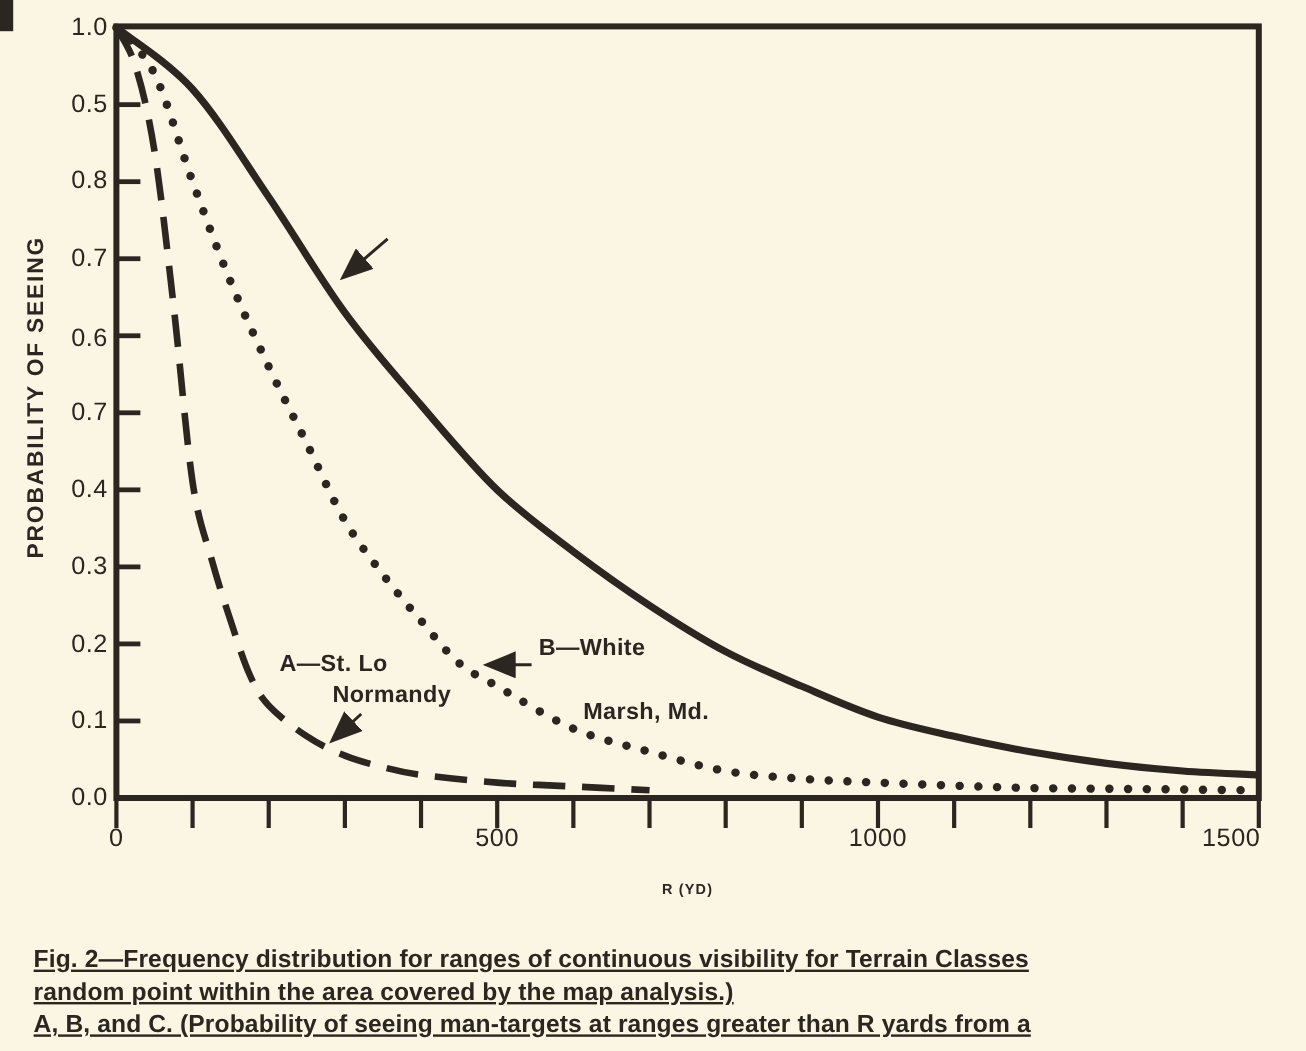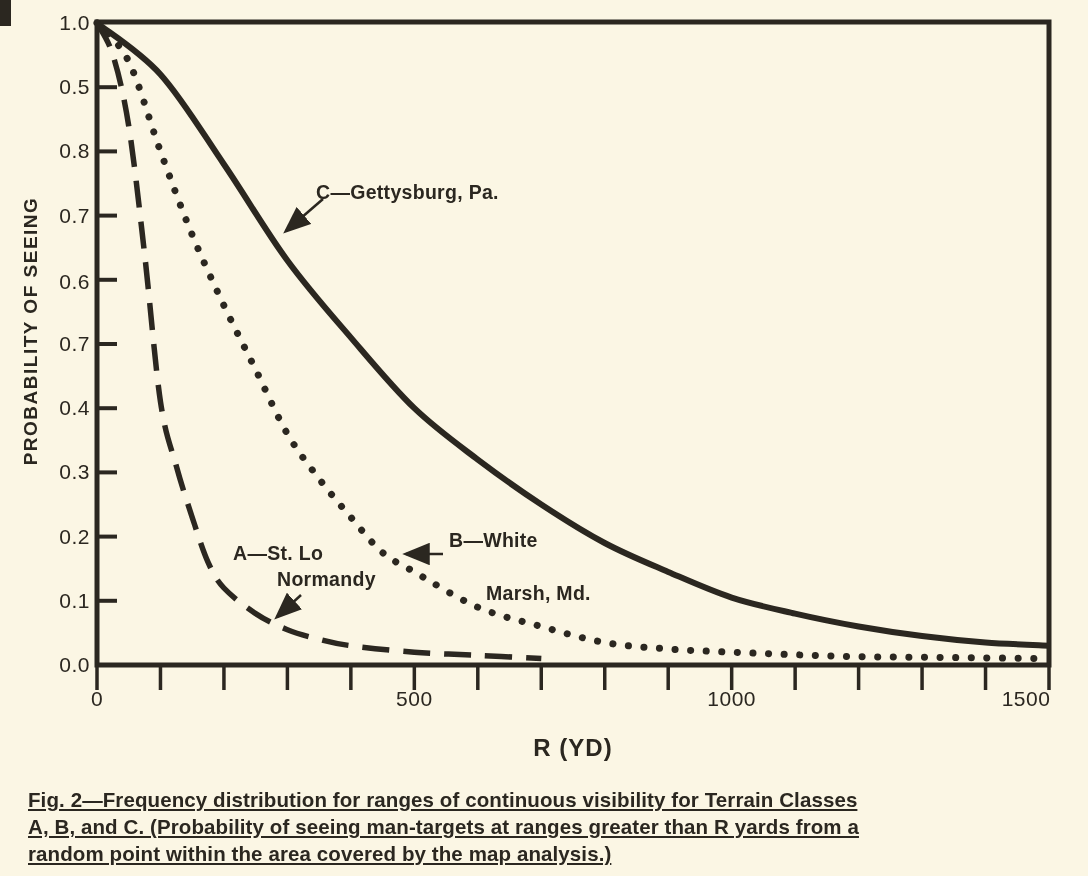--- a/index.html
+++ b/index.html
@@ -32,21 +32,21 @@
     text-align: center;
     font-size: 19px;
     font-weight: bold;
     letter-spacing: 1.5px;
     white-space: nowrap;
   }
   #x-axis-title {
     position: absolute;
     left: 97px; top: 734px; width: 952px;
     text-align: center;
-    font-size: 24px;
+    font-size: 12px;
     font-weight: bold;
     letter-spacing: 1px;
   }
 
   .anno {
     position: absolute;
     font-size: 19.5px;
     font-weight: bold;
     letter-spacing: 0.3px;
     white-space: nowrap;
@@ -138,27 +138,26 @@
       <div class="tick-label ytick" style="left: 48px; top: 588.8px;">0.1</div>
       <div class="tick-label ytick" style="left: 48px; top: 653px;">0.0</div>
     </div>
   <div id="x-tick-labels">
       <div class="tick-label xtick" style="left: 65px; top: 687px;">0</div>
       <div class="tick-label xtick" style="left: 382.333px; top: 687px;">500</div>
       <div class="tick-label xtick" style="left: 699.667px; top: 687px;">1000</div>
       <div class="tick-label xtick" style="left: 994px; top: 687px;">1500</div>
     </div>
 
-  <div class="anno" style="left:316px; top:181px;">C—Gettysburg, Pa.</div>
 
   <div class="anno" style="left:233px; top:542px;">A—St. Lo</div>
   <div class="anno" style="left:277px; top:568px;">Normandy</div>
 
   <div class="anno" style="left:449px; top:529px;text-align:right;">B—White</div>
   <div class="anno" style="left:486px; top:566px;margin-top:16px;">Marsh, Md.</div>
 
   <div id="caption">
     <div class="caption-line">Fig. 2—Frequency distribution for ranges of continuous visibility for Terrain Classes</div>
+    <div class="caption-line">random point within the area covered by the map analysis.)</div>
     <div class="caption-line">A, B, and C. (Probability of seeing man-targets at ranges greater than R yards from a</div>
-    <div class="caption-line">random point within the area covered by the map analysis.)</div>
   </div>
 
 </div>
 
 </body></html>

